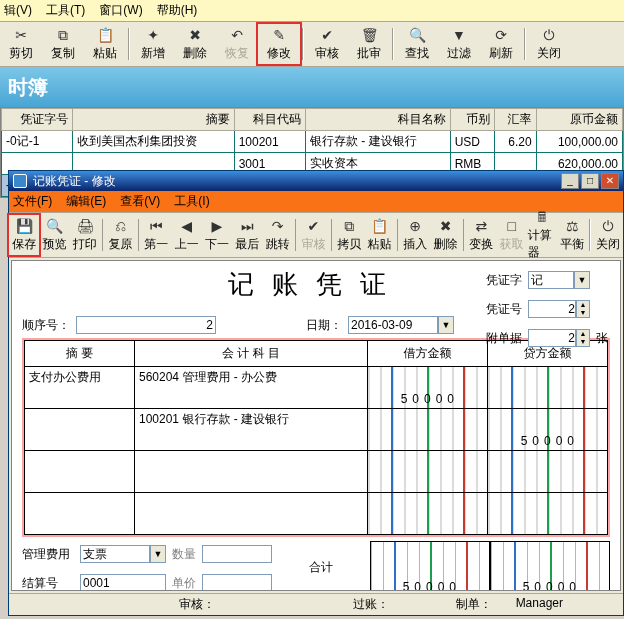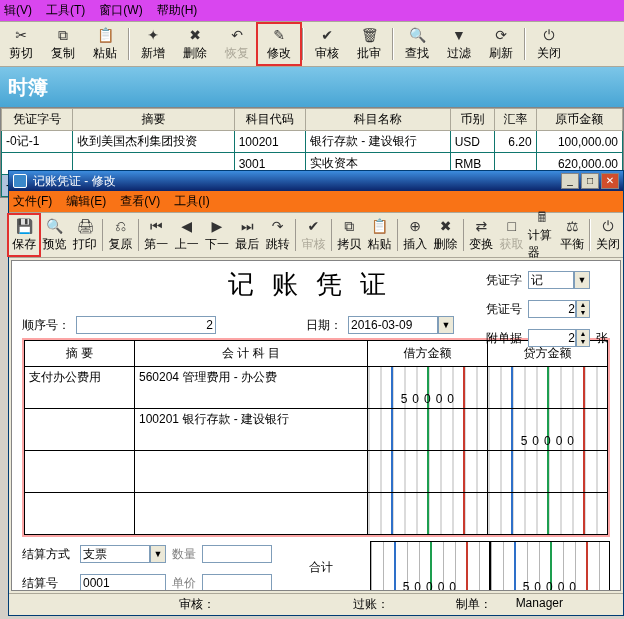--- a/index.html
+++ b/index.html
@@ -1,34 +1,34 @@
 <!DOCTYPE html>
 <html><head>
 <meta charset="utf-8">
 <style>
   *{box-sizing:border-box;margin:0;padding:0;font-family:'SimSun','宋体',sans-serif;font-size:12px}
   body{background:#d4d0c8;width:624px;height:619px;overflow:hidden;position:relative}
   
-  .menubar{display:flex;gap:14px;padding:2px 4px;background:#d946ef;border-bottom:1px solid #aca899}
+  .menubar{display:flex;gap:14px;padding:2px 4px;background:#fef9c3;border-bottom:1px solid #aca899}
   .menubar span{cursor:default}
   
   .toolbar{display:flex;background:#ece9d8;border-bottom:1px solid #aca899;padding:2px 0}
   .tool{display:flex;flex-direction:column;align-items:center;justify-content:center;width:42px;height:40px;border:1px solid transparent;position:relative}
   .tool .ic{width:16px;height:16px;font-size:14px;line-height:16px;text-align:center;color:#333}
   .tool .lb{font-size:12px;margin-top:2px}
   .sep{width:2px;background:linear-gradient(to right,#9e9a91 0,#9e9a91 1px,#fff 1px);margin:4px 2px}
   .hi{position:relative}
   .hi::after{content:"";position:absolute;inset:-3px;border:2px solid #e2302f}
   .disabled{color:#aca899}
   
   .banner{height:40px;background:linear-gradient(#7cc6e8,#48a5d4);color:#fff;font-size:20px;font-weight:bold;display:flex;align-items:center;padding-left:8px}
   
   .grid{border:1px solid #848484}
   .grid table{border-collapse:collapse;width:100%;background:#fff}
-  .grid th{background:#ece9d8;border:1px solid #aca899;font-weight:normal;padding:2px 4px;text-align:center}
+  .grid th{background:#ece9d8;border:1px solid #aca899;font-weight:normal;padding:2px 4px;text-align:right}
   .grid td{border:1px solid #0f766e;padding:2px 4px;white-space:nowrap}
   .sel{background:#b0c4de}
   .num{text-align:right}
   
   .modal{position:absolute;left:8px;top:170px;width:616px;height:446px;border:1px solid #003c74;background:#ece9d8;display:flex;flex-direction:column}
   .titlebar{height:20px;background:linear-gradient(#3c8cde,#0a246a);color:#fff;display:flex;align-items:center;padding:0 4px;gap:6px}
   .titlebar .ticon{width:14px;height:14px;background:#3a87c9;border:1px solid #fff;border-radius:2px}
   .winbtns{margin-left:auto;display:flex;gap:2px}
   .winbtn{width:18px;height:16px;background:#dcdac9;border:1px solid #848484;color:#000;text-align:center;line-height:14px;font-size:10px;font-family:Arial}
   .winbtn.cl{background:#d04e2c;color:#fff}
@@ -366,21 +366,21 @@
               <td class="amtcell"></td>
               <td class="amtcell"></td>
             </tr>
           </tbody>
       </table>
     </div>
 
     <div class="row" style="align-items:flex-start;margin-top:4px">
       <div class="footerbox">
         <div class="row">
-            <label style="width:52px">结算方式</label>
+            <label style="width:52px">管理费用</label>
           <div class="dd">
               <input class="inp" style="width: 70px;" value="支票">
               <span class="ar">▼</span>
             </div>
           <label class="graylb">数量</label>
           <input class="inp" style="width: 70px;" disabled="">
           </div>
         <div class="row">
             <label style="width:52px">结算号</label>
           <input class="inp" style="width: 86px;" value="0001">

